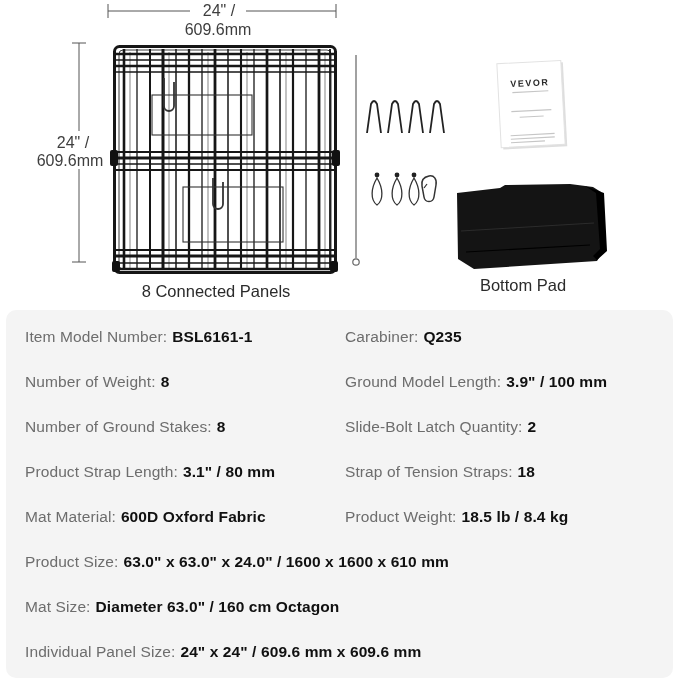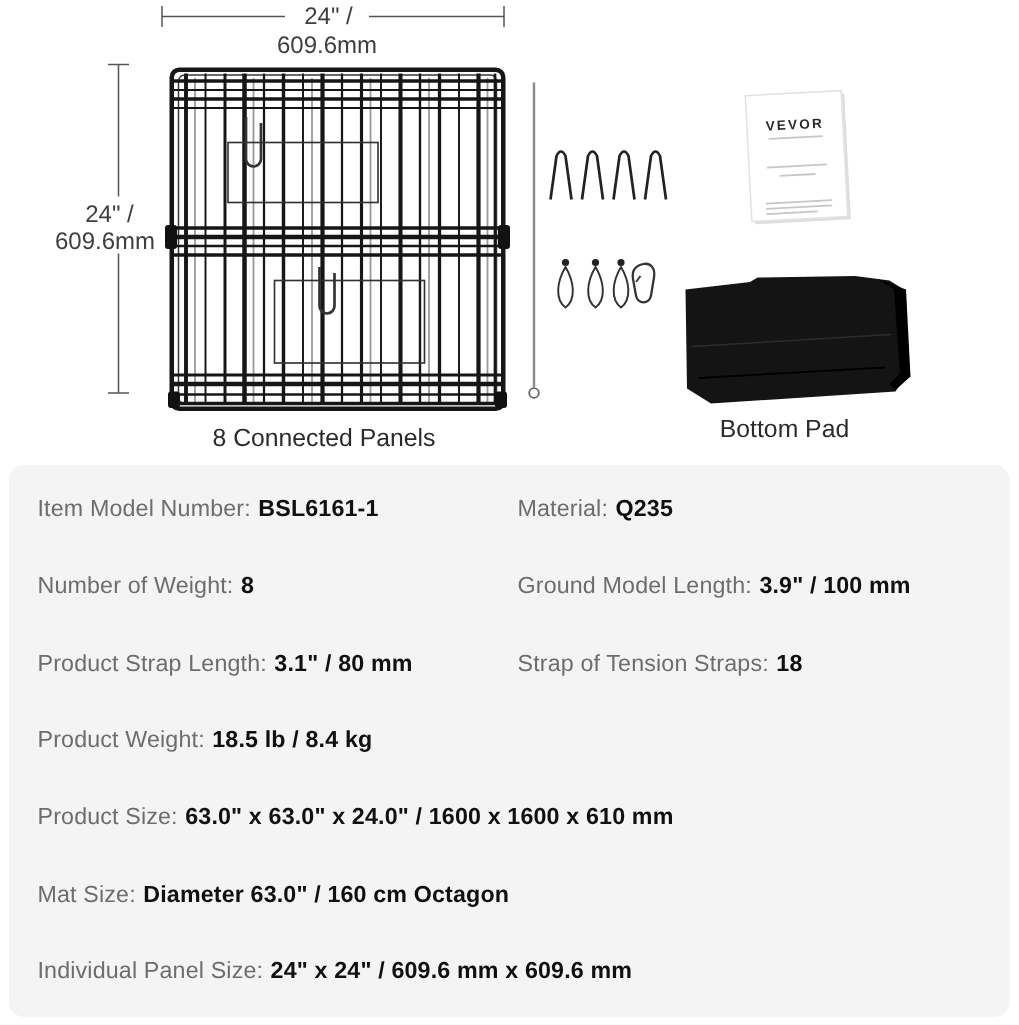--- a/index.html
+++ b/index.html
@@ -179,44 +179,55 @@
     </svg>
   </div>
 
   <div class="spec-panel">
 
     <div class="spec-row">
       <div class="spec-cell">
         <span class="lbl">Item Model Number:</span><span class="val">BSL6161-1</span>
       </div>
       <div class="spec-cell">
-        <span class="lbl">Material:</span><span class="val">Q235</span>
+        <span class="lbl">Carabiner:</span><span class="val">Q235</span>
       </div>
     </div>
 
     <div class="spec-row">
       <div class="spec-cell">
         <span class="lbl">Number of Weight:</span><span class="val">8</span>
       </div>
       <div class="spec-cell">
         <span class="lbl">Ground Model Length:</span><span class="val">3.9" / 100 mm</span>
       </div>
     </div>
 
+    <div class="spec-row">
+      <div class="spec-cell">
+        <span class="lbl">Number of Ground Stakes:</span><span class="val">8</span>
+      </div>
+      <div class="spec-cell">
+        <span class="lbl">Slide-Bolt Latch Quantity:</span><span class="val">2</span>
+      </div>
+    </div>
 
     <div class="spec-row">
       <div class="spec-cell">
         <span class="lbl">Product Strap Length:</span><span class="val">3.1" / 80 mm</span>
       </div>
       <div class="spec-cell">
         <span class="lbl">Strap of Tension Straps:</span><span class="val">18</span>
       </div>
     </div>
 
     <div class="spec-row">
+      <div class="spec-cell">
+        <span class="lbl">Mat Material:</span><span class="val">600D Oxford Fabric</span>
+      </div>
       <div class="spec-cell">
         <span class="lbl">Product Weight:</span><span class="val">18.5 lb / 8.4 kg</span>
       </div>
     </div>
 
     <div class="spec-row">
       <div class="spec-cell full">
         <span class="lbl">Product Size:</span><span class="val">63.0" x 63.0" x 24.0" / 1600 x 1600 x 610 mm</span>
       </div>
     </div>

